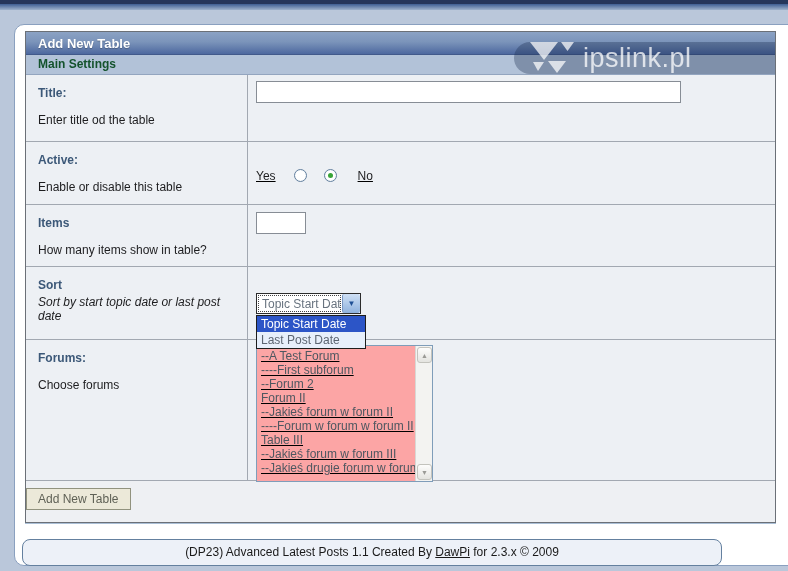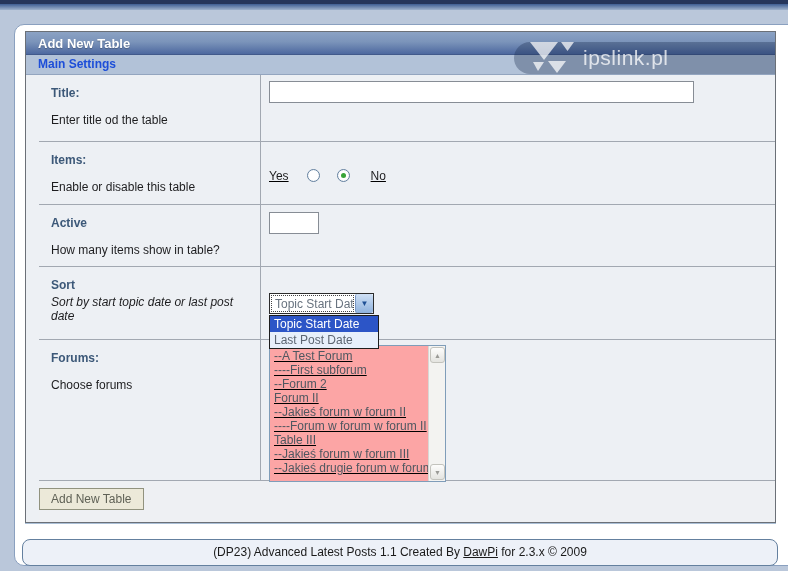--- a/index.html
+++ b/index.html
@@ -37,45 +37,45 @@
     font-weight:bold;
     font-size:13px;
     line-height:23px;
     padding-left:12px;
     text-shadow:0 1px 1px rgba(0,0,0,.25);
   }
   .tbl-subheader {
     height:20px;
     background:#b2c2d8;
     border-bottom:1px solid #93a5bf;
-    color:#1d4ed8;
+    color:#14532d;
     font-weight:bold;
     line-height:19px;
     padding-left:12px;
   }
 
   .brand-band {
     position:absolute; top:10px; left:488px; right:0; height:32px;
     background:rgba(25,42,75,.33);
     border-radius:16px 0 0 16px;
     display:flex; align-items:center; gap:9px;
     padding-left:16px;
     z-index:5;
     pointer-events:none;
   }
   .brand-mark { width:44px; height:32px; flex:0 0 auto; }
   .brand-mark polygon { fill:rgba(255,255,255,.72); }
   .brand-text {
     color:rgba(255,255,255,.75);
-    font-size:21px;
+    font-size:27px;
     letter-spacing:.5px;
     line-height:30px;
   }
 
-  .row { display:flex; border-bottom:1px solid #a2a8b1; background:#edf0f4;margin-left:13px; }
+  .row { display:flex; border-bottom:1px solid #a2a8b1; background:#edf0f4; }
   .row:last-child { border-bottom:none; }
   .cell-left {
     width:222px; flex:0 0 auto;
     border-right:1px solid #a2a8b1;
     padding:11px 12px 0 12px;
   }
   .cell-right { flex:1; padding:5px 8px; position:relative;text-decoration:underline; }
   .lbl { color:#3c5878; font-weight:bold; margin-bottom:13px; }
   .desc { color:#1d1d1f; }
 
@@ -153,21 +153,21 @@
   }
   .sb-btn.up { top:1px; } .sb-btn.down { bottom:1px; }
 
   .submit-btn {
     font-family:inherit; font-size:12px; color:#5f6156;
     background:#ece9d9; border:1px solid #91927e;
     padding:3px 11px; height:22px; cursor:pointer;
   }
 
   .footer-box {
-    width:756px; margin:16px 0 0 -3px;
+    width:700px; margin:16px 0 0 -3px;
     border:1px solid #64809f; border-radius:8px;
     background:#edf1f8;
     text-align:center; padding:5px 0 6px 0;
     color:#1a1a1a;
   }
   .footer-box a { color:#1a1a1a; }
 </style>
 </head>
 <body>
 
@@ -197,34 +197,34 @@
         <div class="lbl">Title:</div>
         <div class="desc">Enter title od the table</div>
       </div>
       <div class="cell-right">
         <input type="text" class="text-input input-title" value="" style="">
       </div>
     </div>
 
     <div class="row row-active">
       <div class="cell-left">
-        <div class="lbl">Items:</div>
+        <div class="lbl">Active:</div>
         <div class="desc">Enable or disable this table</div>
       </div>
       <div class="cell-right">
         <span class="desc">Yes</span>
         <span class="radio r-gap1"></span>
         <span class="radio checked r-gap2"></span>
         <span class="desc r-gap3">No</span>
       </div>
     </div>
 
     <div class="row row-items">
       <div class="cell-left">
-        <div class="lbl">Active</div>
+        <div class="lbl">Items</div>
         <div class="desc">How many items show in table?</div>
       </div>
       <div class="cell-right">
         <input type="text" class="text-input input-items" value="" style="">
       </div>
     </div>
 
     <div class="row row-sort">
       <div class="cell-left">
         <div class="lbl">Sort</div>

